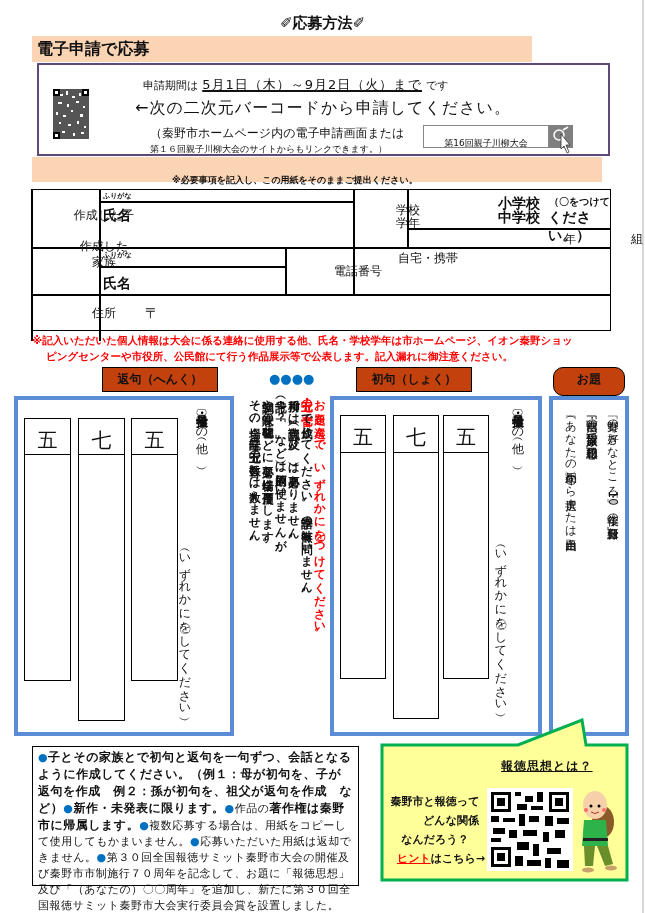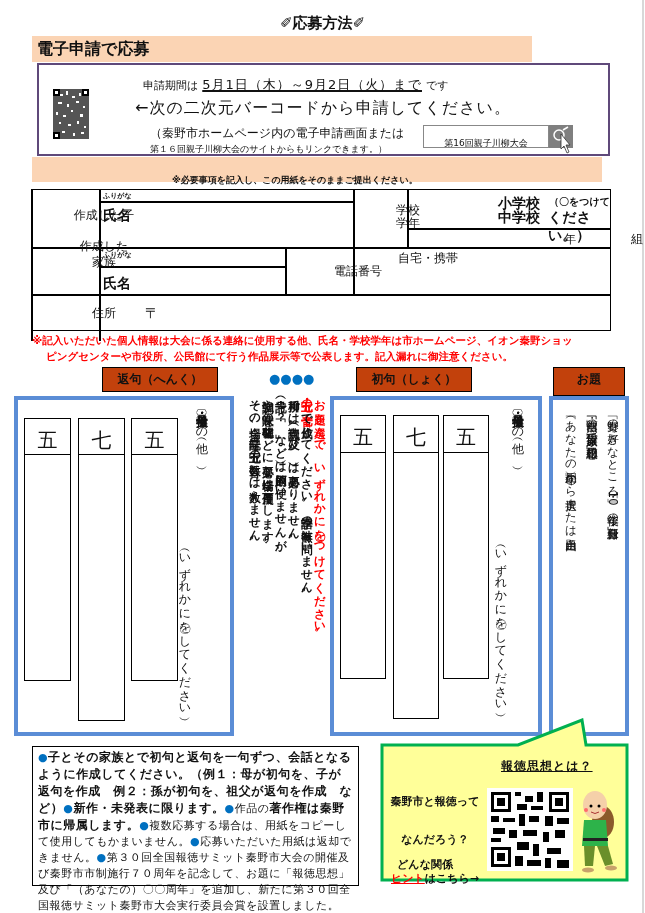--- a/index.html
+++ b/index.html
@@ -157,21 +157,21 @@
 <div class="abs" style="left:101px;top:296px;width:509px;height:35px;">
   <span class="abs lbl" style="left:6px;top:9px;font-size:14px;">〒</span>
 </div>
 
 <div class="abs red-note" style="top:334px;">※記入いただいた個人情報は大会に係る連絡に使用する他、氏名・学校学年は市ホームページ、イオン秦野ショッ</div>
 <div class="abs red-note" style="top:350px;left:46px;">ピングセンターや市役所、公民館にて行う作品展示等で公表します。記入漏れに御注意ください。</div>
 
 <div class="abs tagbox" style="left:102px;top:367px;width:116px;height:25px;">返句（へんく）</div>
 <div class="abs dots">●●●●</div>
 <div class="abs tagbox" style="left:356px;top:367px;width:116px;height:25px;">初句（しょく）</div>
-<div class="abs tagbox" style="left:553px;top:367px;width:72px;height:29px;">お題</div>
+<div class="abs tagbox" style="left:553px;top:367px;width:72px;height:29px;border-radius:10px;">お題</div>
 
 <div class="abs panel" style="left:14px;top:396px;width:220px;height:340px;"></div>
 <div class="abs cell-head" style="left:24px;top:418px;width:47px;height:37px;">五</div>
 <div class="abs cell-body" style="left:24px;top:455px;width:47px;height:226px;"></div>
 <div class="abs cell-head" style="left:78px;top:418px;width:47px;height:37px;">七</div>
 <div class="abs cell-body" style="left:78px;top:455px;width:47px;height:266px;"></div>
 <div class="abs cell-head" style="left:131px;top:418px;width:47px;height:37px;">五</div>
 <div class="abs cell-body" style="left:131px;top:455px;width:47px;height:226px;"></div>
 <div class="abs vtext" style="left:193px;top:406px;height:325px;">〔作者〕子・父・母・祖父・祖母・孫・その他（　　）</div>
 <div class="abs vtext" style="left:176px;top:545px;height:190px;">（いずれかに〇をしてください）</div>
@@ -202,23 +202,23 @@
 
 <div class="abs notes">
   <span class="b">●</span><span class="bold">子とその家族とで初句と返句を一句ずつ、会話となるように作成してください。（例１：母が初句を、子が返句を作成　例２：孫が初句を、祖父が返句を作成　など）</span><span class="b">●</span><span class="bold">新作・未発表に限ります。</span><span class="b">●</span><span>作品の</span><span class="bold">著作権は秦野市に帰属します。</span><span class="b">●</span><span>複数応募する場合は、用紙をコピーして使用してもかまいません。</span><span class="b">●</span><span>応募いただいた用紙は返却できません。</span><span class="b">●</span><span>第３０回全国報徳サミット秦野市大会の開催及び秦野市市制施行７０周年を記念して、お題に「報徳思想」及び「（あなたの）〇〇周年」を追加し、新たに第３０回全国報徳サミット秦野市大会実行委員会賞を設置しました。</span>
 </div>
 
 <svg class="abs" style="left:370px;top:718px;" width="275" height="195" viewBox="0 0 275 195">
   <path d="M12 27 L148 27 L212 2 L216 27 L257 27 L257 162 L12 162 Z" fill="#ffff99" stroke="#00b050" stroke-width="3" stroke-linejoin="miter"></path>
 </svg>
 <div class="abs bubble-title">報徳思想とは？</div>
 <div class="abs bubble-text" style="left:385px;top:794px;width:100px;">秦野市と報徳って</div>
-<div class="abs bubble-text" style="left:375px;top:813px;width:100px;margin-top:44px;">どんな関係</div>
+<div class="abs bubble-text" style="left:401px;top:813px;width:100px;">どんな関係</div>
 <div class="abs bubble-text" style="left:385px;top:832px;width:100px;">なんだろう？</div>
-<div class="abs bubble-text" style="left:385px;top:871px;width:100px;">
+<div class="abs bubble-text" style="left:385px;top:851px;width:100px;text-align:right;">
   <span class="hint">ヒント</span><span>はこちら→</span>
 </div>
 <svg class="abs qr-big" viewBox="0 0 86 83">
   <rect width="86" height="83" fill="#fff"></rect>
   <g fill="#000">
     <rect x="4" y="4" width="20" height="20"></rect>
       <rect x="62" y="4" width="20" height="20"></rect>
       <rect x="4" y="59" width="20" height="20"></rect>
     <rect x="28" y="4" width="6" height="4"></rect>
       <rect x="38" y="8" width="8" height="6"></rect>

